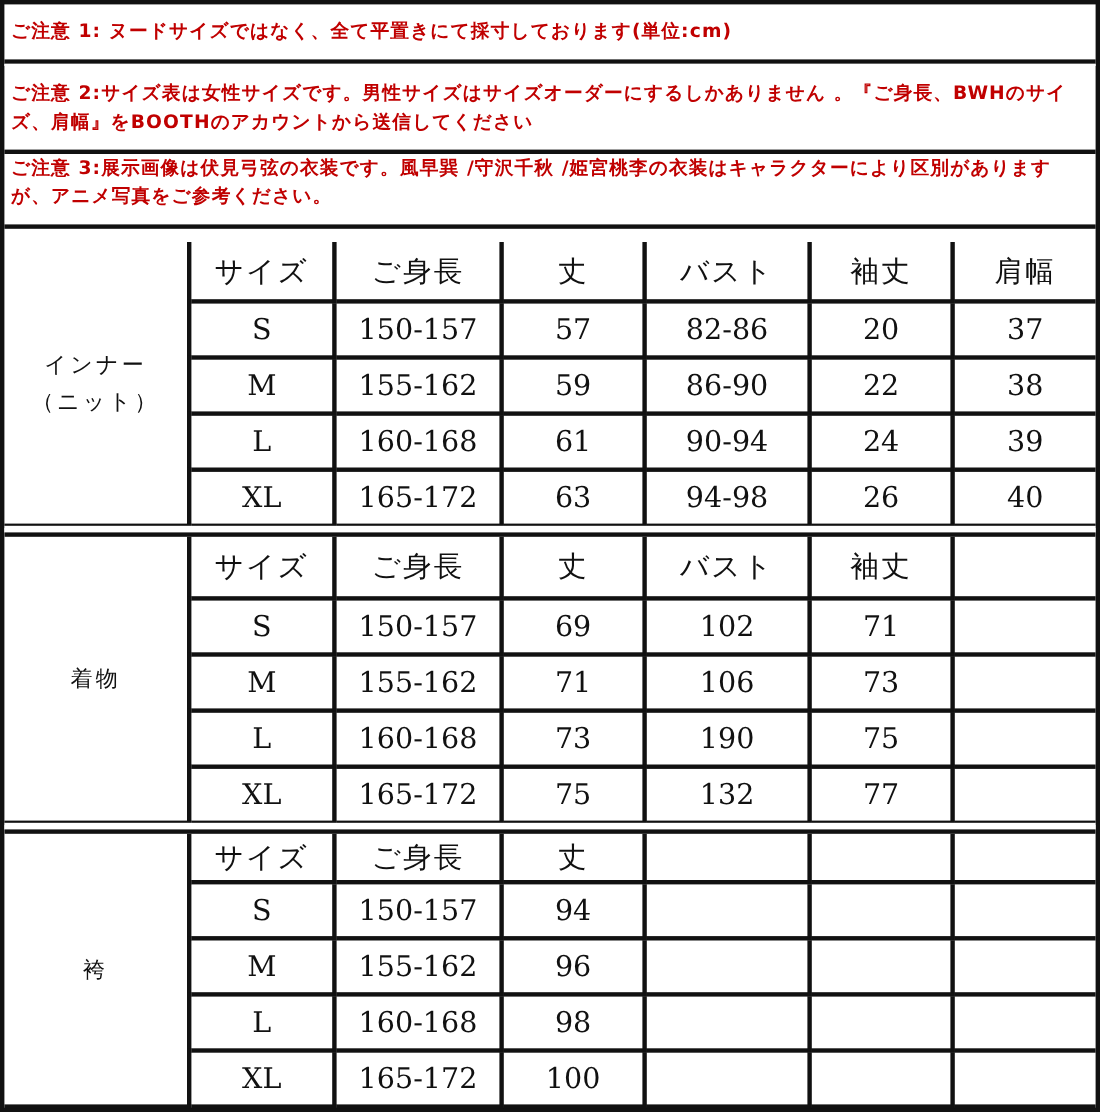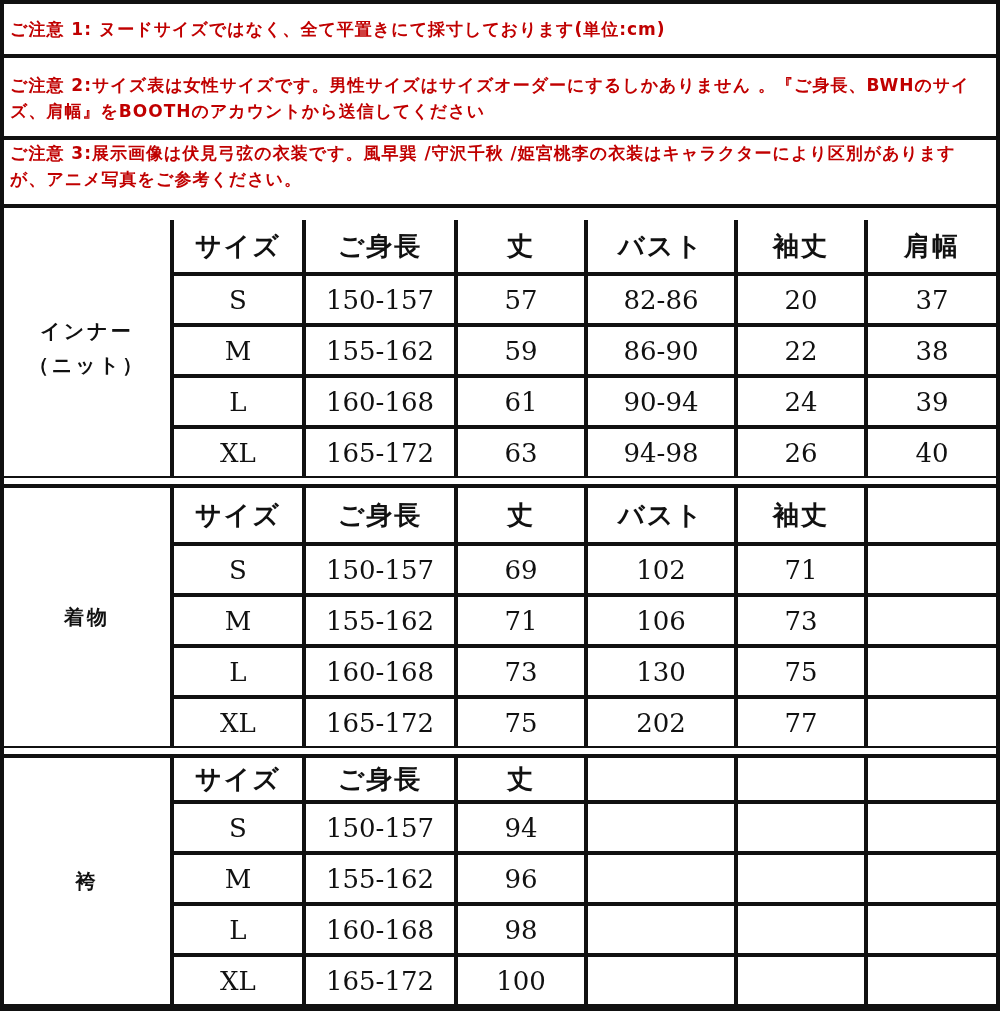--- a/index.html
+++ b/index.html
@@ -28,21 +28,21 @@
       font-size: 26px;
     }
     table.size td {
       border: 4px solid #111; text-align: center; vertical-align: middle;
       font-family: "DejaVu Serif", "Liberation Serif", serif;
       padding: 0; overflow: hidden;
     }
     table.size td.hdr { font-family: "DejaVu Sans", "Liberation Sans", sans-serif; font-size: 26px; letter-spacing: 2px; }
     table.size td.cat { font-family: "DejaVu Sans", "Liberation Sans", sans-serif; font-size: 20px; line-height: 34px; letter-spacing: 3px; border-left: none; }
     table.size td.last { border-right: none; }
-    table.size tr.first td { border-top: none; font-weight: bold; }
+    table.size tr.first td { border-top: none; }
     .sep { position: absolute; left: 0; right: 0; height: 10px; border-bottom: 4px solid #111; background:#fff; }
     #sec1 { top: 216px; }
     #sep1 { top: 474px; }
     #sec2 { top: 484px; }
     #sep2 { top: 744px; }
     #sec3 { top: 754px; }
   </style>
 </head>
 <body>
 
@@ -156,29 +156,29 @@
         <td>155-162</td>
         <td>71</td>
         <td>106</td>
         <td>73</td>
         <td class="last"></td>
       </tr>
       <tr style="height:51px">
         <td>L</td>
         <td>160-168</td>
         <td>73</td>
-        <td>130</td>
+        <td>190</td>
         <td>75</td>
         <td class="last"></td>
       </tr>
       <tr style="height:51px">
         <td>XL</td>
         <td>165-172</td>
         <td>75</td>
-        <td>202</td>
+        <td>132</td>
         <td>77</td>
         <td class="last"></td>
       </tr>
     </tbody>
       </table>
   </div>
 
   <div class="sep" id="sep2"></div>
 
   <div class="section" id="sec3">

